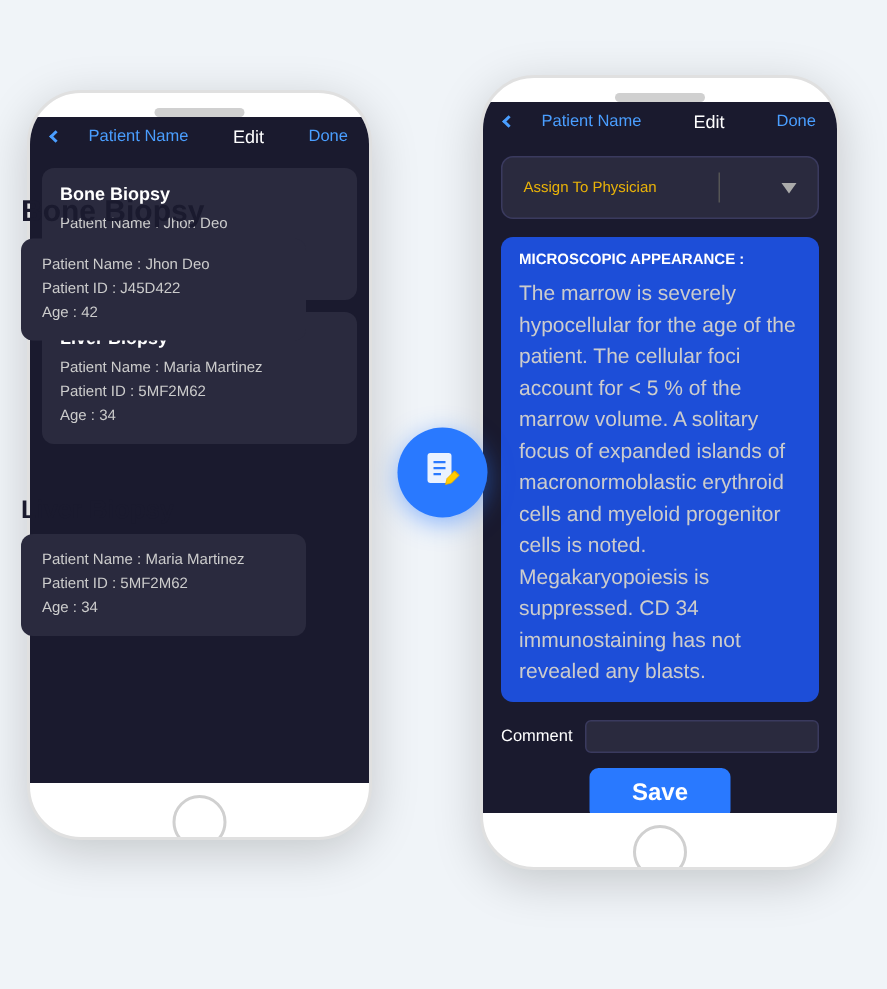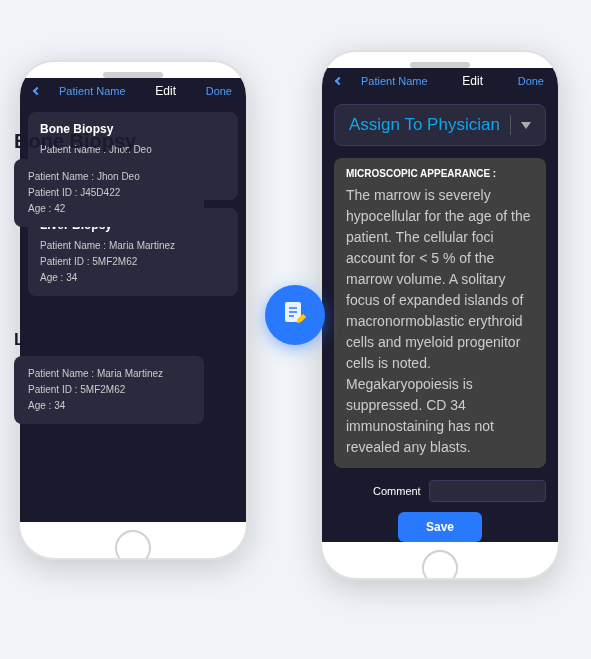--- a/index.html
+++ b/index.html
@@ -127,32 +127,32 @@
       display: flex;
       align-items: center;
       justify-content: space-between;
       background: #2a2a3e;
       border-radius: 8px;
       padding: 10px 14px;
       margin-bottom: 12px;
       border: 1px solid #3a3a5e;
     }
     .assign-dropdown-label {
-      color: #0ea5e9;
-      font-size: 17px;
+      color: #eab308;
+      font-size: 10px;
     }
     .assign-dropdown-divider {
       width: 1px;
       height: 20px;
       background: #555;
       margin: 0 10px;
     }
 
     .microscopic-box {
-      background: #404040;
+      background: #1d4ed8;
       border-radius: 8px;
       padding: 10px 12px;
       margin-bottom: 12px;
     }
     .microscopic-title {
       color: #ffffff;
       font-size: 10px;
       font-weight: 700;
       margin-bottom: 6px;
     }
@@ -165,35 +165,34 @@
     .comment-row {
       display: flex;
       align-items: center;
       gap: 8px;
       margin-bottom: 10px;
     }
     .comment-label {
       color: #ffffff;
       font-size: 11px;
       white-space: nowrap;
-      margin-left: 39px;
     }
     .comment-input {
       flex: 1;
       height: 22px;
       background: #2a2a3e;
       border: 1px solid #3a3a5e;
       border-radius: 4px;
     }
 
     .save-btn {
       display: block;
       background: #2979ff;
       color: #ffffff;
-      font-size: 12px;
+      font-size: 16px;
       font-weight: 600;
       border: none;
       border-radius: 6px;
       padding: 8px 28px;
       margin: 0 auto;
       cursor: pointer;
     }
 
     
     .center-icon {

